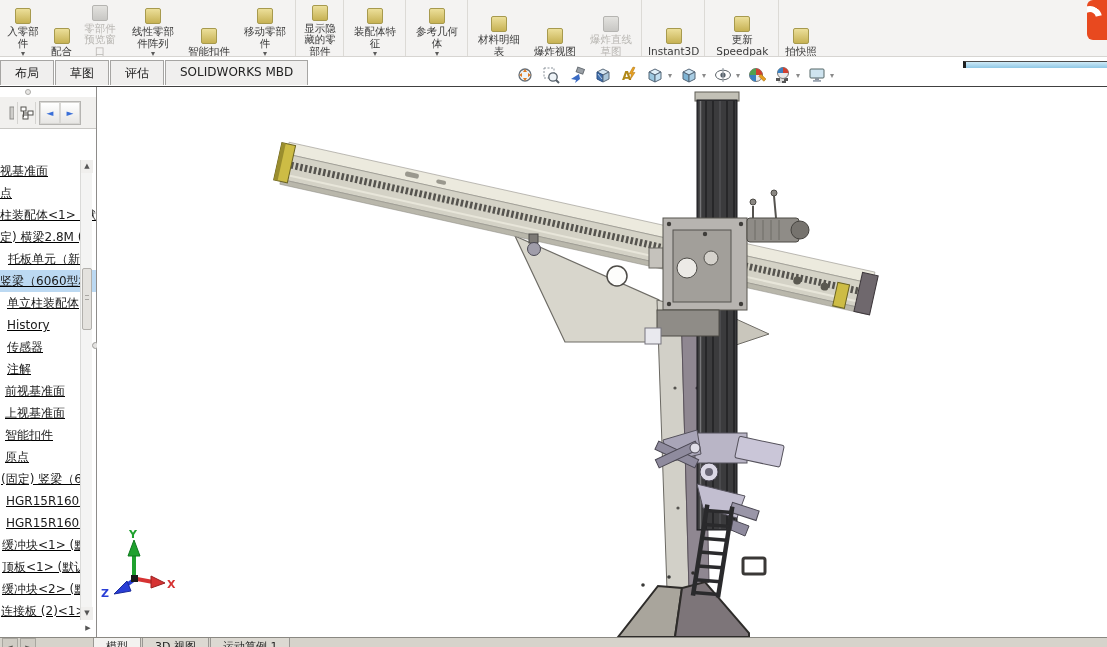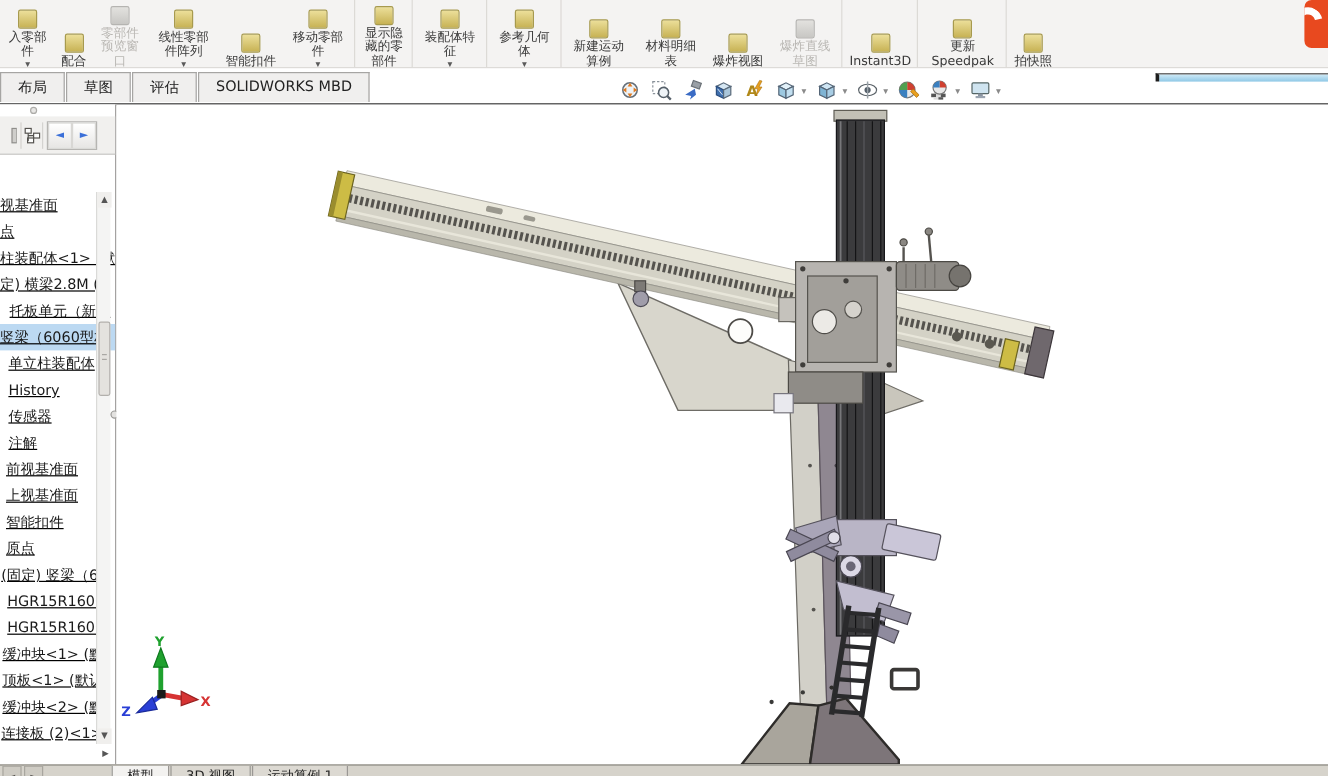--- a/index.html
+++ b/index.html
@@ -131,24 +131,20 @@
     </div>
     <div class="ribbon-btn group-end">
       <span class="rico"></span>
       <span class="rlabel">装配体特征</span>
       <span class="caret">▾</span>
     </div>
     <div class="ribbon-btn group-end">
       <span class="rico"></span>
       <span class="rlabel">参考几何体</span>
       <span class="caret">▾</span>
-    </div>
-    <div class="ribbon-btn">
-      <span class="rico"></span>
-      <span class="rlabel">新建运动算例</span>
     </div>
     <div class="ribbon-btn">
       <span class="rico"></span>
       <span class="rlabel">材料明细表</span>
     </div>
     <div class="ribbon-btn">
       <span class="rico"></span>
       <span class="rlabel">爆炸视图</span>
     </div>
     <div class="ribbon-btn disabled group-end">

